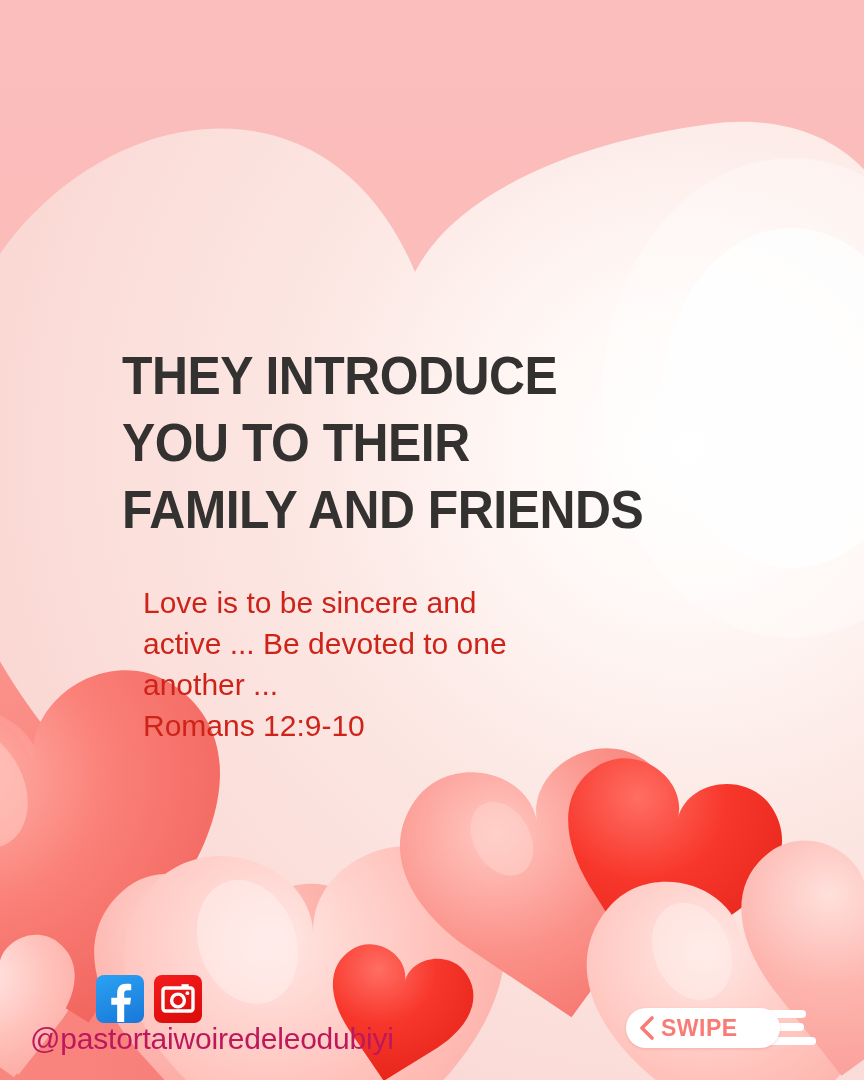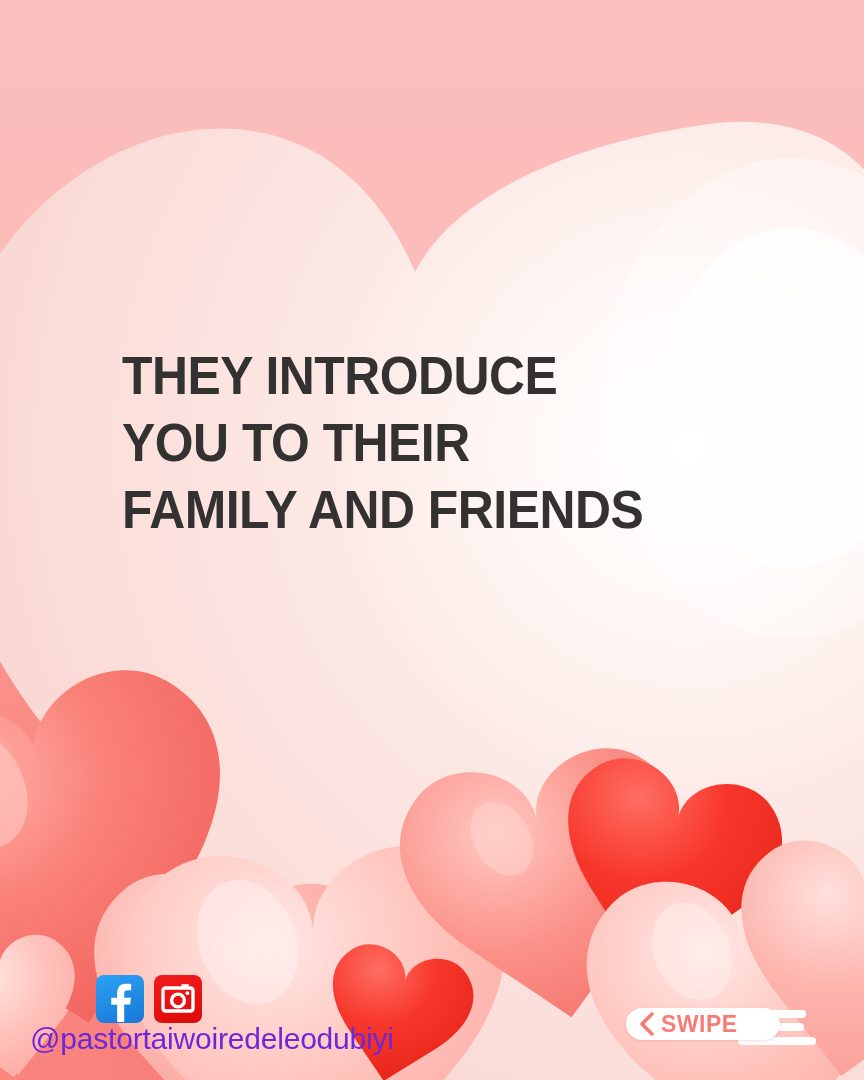--- a/index.html
+++ b/index.html
@@ -81,35 +81,35 @@
     display:flex;gap:10px;align-items:center;
   }
   .sicon{width:48px;height:48px;border-radius:8px;display:block;position:relative;}
   .fb{background:linear-gradient(160deg,#2BA2F3 0%,#1877D8 100%);}
   .fb svg{position:absolute;left:0;top:0;}
   .ig{background:linear-gradient(160deg,#F31C1C 0%,#DC0A0A 100%);}
   .ig svg{position:absolute;left:0;top:0;}
 
   .handle{
     position:absolute;left:30px;top:1022px;
-    color:#6d28d9;
+    color:#be185d;
     font-size:30px;
     line-height:34px;
     font-family:"Liberation Sans", sans-serif;
     letter-spacing:-0.2px;
   }
 
   
   .swipe{
     position:absolute;left:626px;top:1008px;
     height:40px;
   }
   .swipe-pill{
     position:absolute;left:0;top:0;
-    height:32px;width:154px;
+    height:40px;width:154px;
     background:#FFFFFF;
     border-radius:20px;
     display:flex;align-items:center;
     padding-left:12px;
     box-shadow:0 1px 3px rgba(180,60,55,.18);
   }
   .chev{width:17px;height:24px;margin-right:6px;flex:0 0 auto;}
   .swipe-label{
     color:#F97B75;
     font-weight:bold;
@@ -288,20 +288,26 @@
 
   <div class="content" style="z-index:6;position:absolute;">
 
 
     <div class="headline">
       <div>THEY INTRODUCE</div>
       <div>YOU TO THEIR</div>
       <div>FAMILY AND FRIENDS</div>
     </div>
 
+    <div class="verse">
+      <div>Love is to be sincere and</div>
+      <div>active ... Be devoted to one</div>
+      <div>another ...</div>
+      <div>Romans 12:9-10</div>
+    </div>
 
     <div class="social">
       <span class="sicon fb">
         <svg width="48" height="48" viewBox="0 0 48 48">
           <path d="M28.2 47V29.6h5.9l0.9-6.8h-6.8v-4.3c0-2 0.55-3.3 3.4-3.3h3.6V9.1
                    c-0.62-0.08-2.77-0.27-5.26-0.27-5.2 0-8.77 3.17-8.77 9.0v5.0h-5.9v6.8h5.9V47z" fill="#FFFFFF"></path>
         </svg>
       </span>
       <span class="sicon ig">
         <svg width="48" height="48" viewBox="0 0 48 48">

